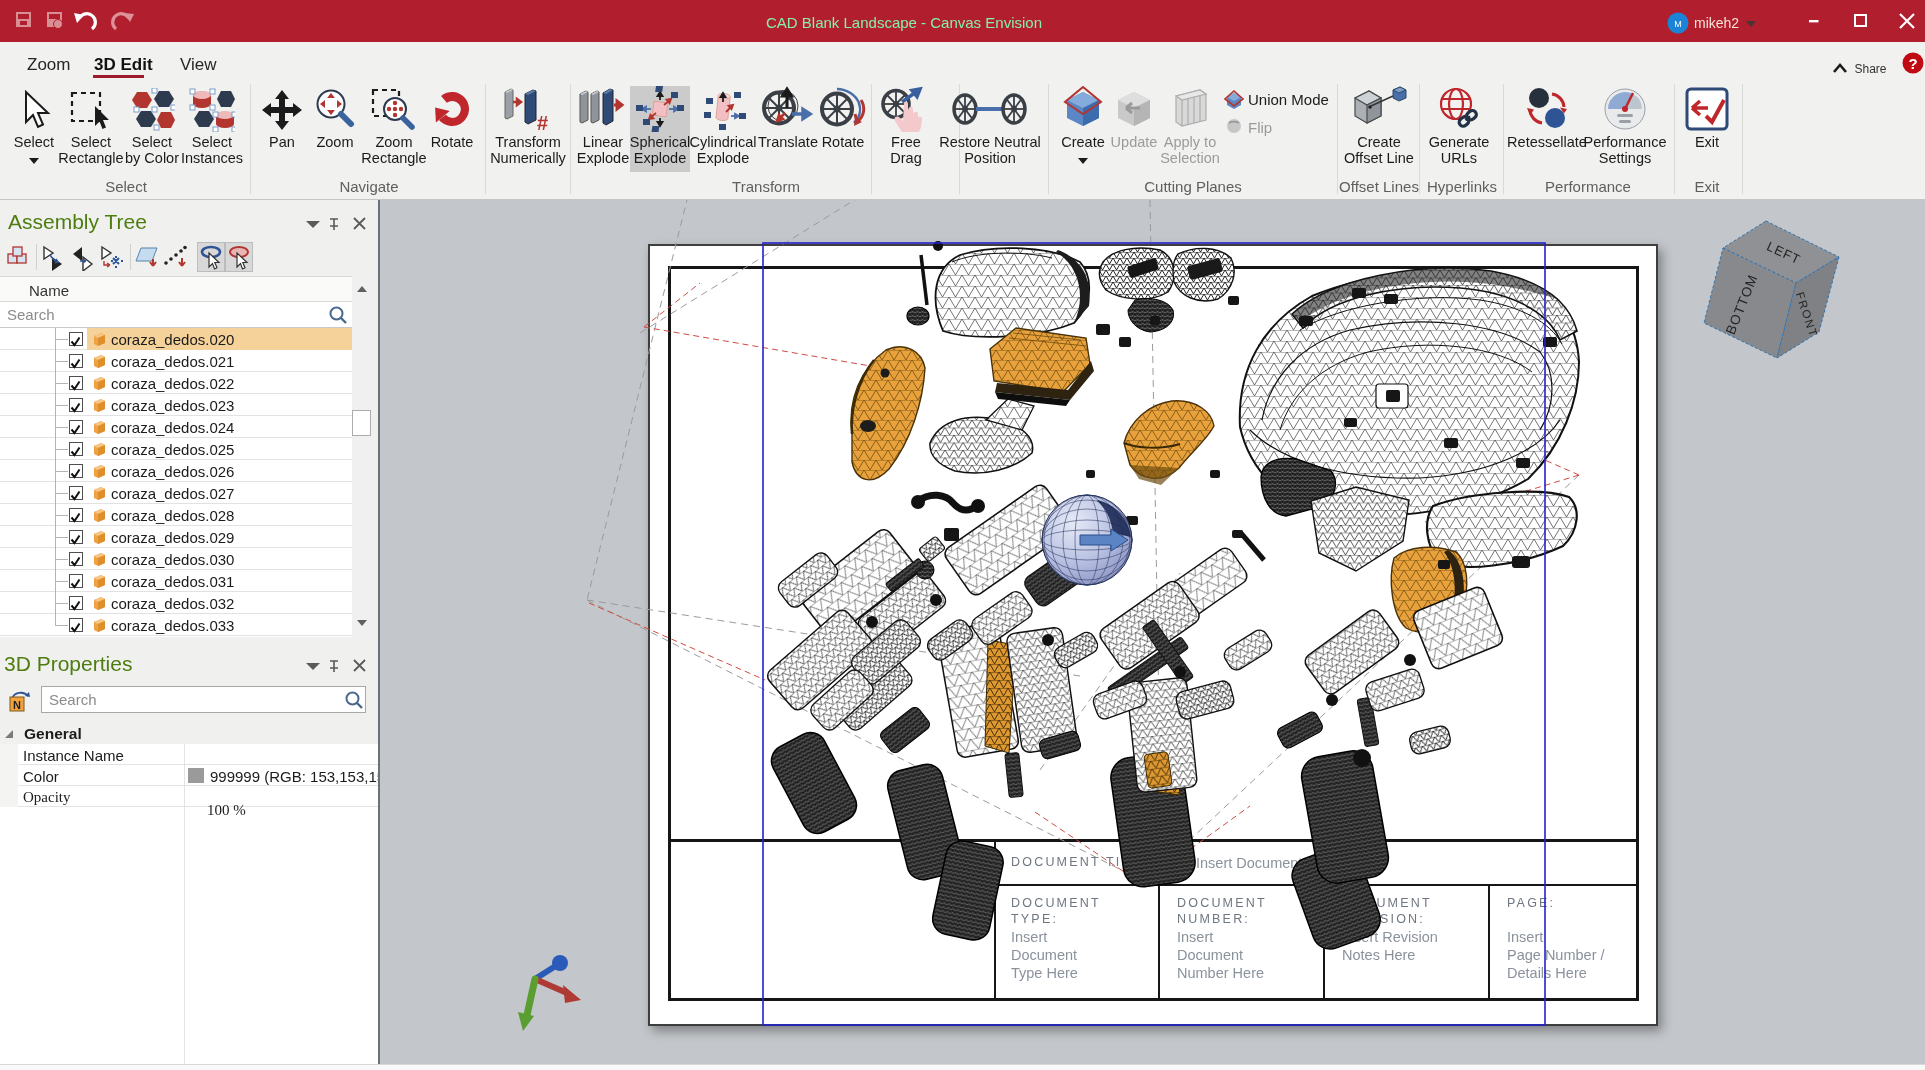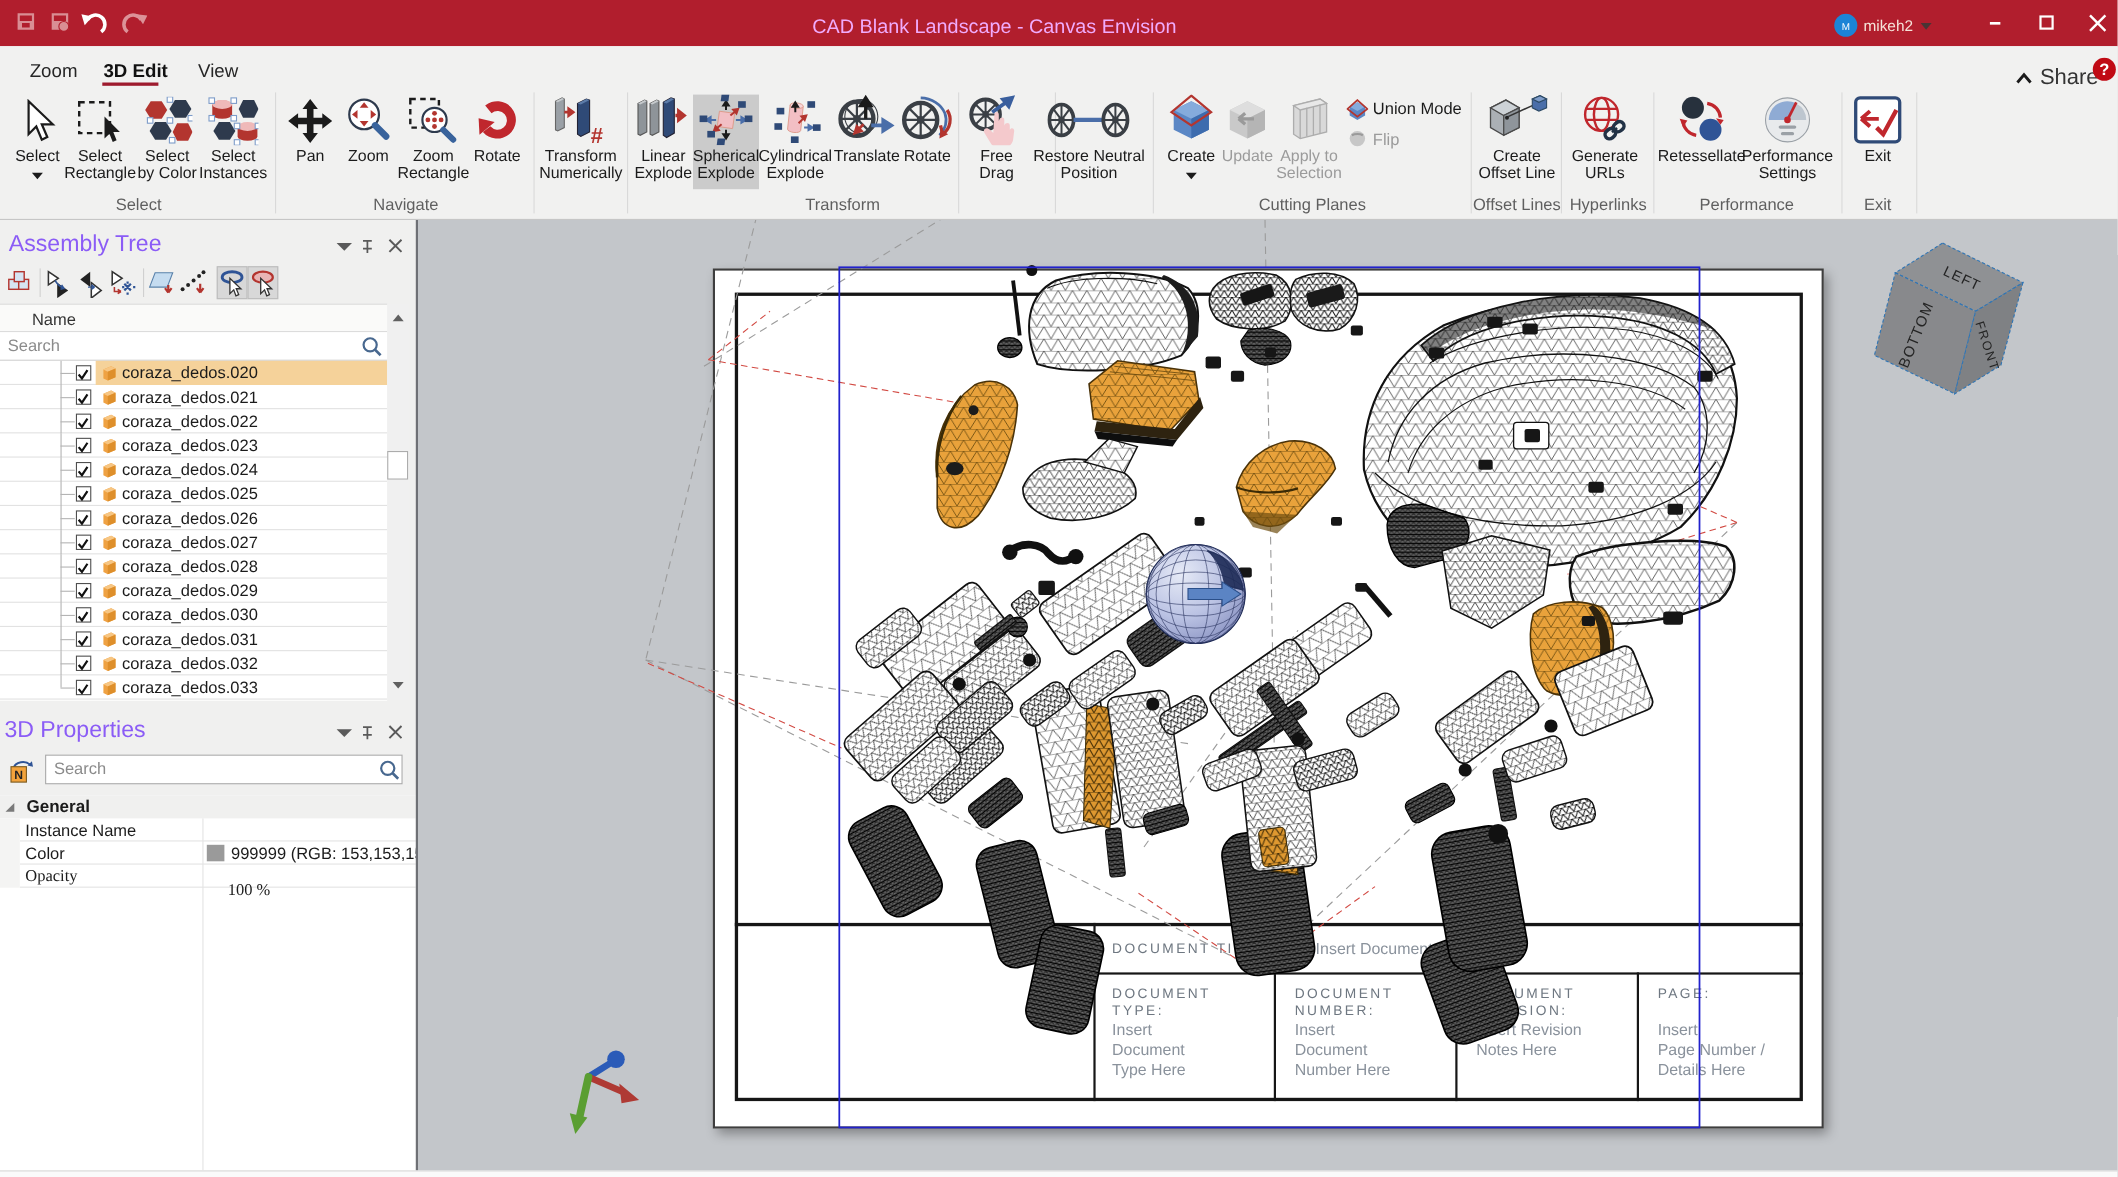--- a/index.html
+++ b/index.html
@@ -1,34 +1,34 @@
 <!DOCTYPE html>
 <html><head>
 <meta charset="utf-8">
 <style>
   html,body{margin:0;padding:0;width:1925px;height:1070px;overflow:hidden;
     font-family:"Liberation Sans", sans-serif;background:#F1F1F0;}
   *{box-sizing:border-box;}
   .abs{position:absolute;}
   
   #titlebar{position:absolute;left:0;top:0;width:1925px;height:42px;background:#B11E2D;}
-  #title{position:absolute;left:0;right:16px;top:14px;text-align:center;color:#f0abfc;font-size:18px;}
+  #title{position:absolute;left:0;right:16px;top:14px;text-align:center;color:#86efac;font-size:15px;}
   
   #ribbon{position:absolute;left:0;top:42px;width:1925px;height:158px;background:#F1F1F0;border-bottom:1px solid #c6c6c6;}
   .tab{position:absolute;top:13px;font-size:17px;color:#262626;}
   .ritem{position:absolute;top:44px;text-align:center;}
   .ricon{height:46px;display:flex;align-items:flex-end;justify-content:center;}
   .rlab{font-size:14.5px;line-height:15.5px;color:#1b1b1b;margin-top:3px;white-space:pre-line;}
   .ritem{width:96px;}
   .gray .rlab{color:#9b9b9b;}
   .glab{position:absolute;top:136px;font-size:15px;color:#5f5f5f;text-align:center;transform:translateX(-50%);white-space:nowrap;}
   .rdiv{position:absolute;top:42px;width:1px;height:110px;background:#D9D9D9;}
   
   #lpanel{position:absolute;left:0;top:200px;width:380px;height:870px;background:#F0F0EF;}
-  .phead{font-size:21px;color:#8b5cf6;}
+  .phead{font-size:21px;color:#4d7c0f;}
   .row-line{border-bottom:1px solid #e3e3e3;}
   .trow{position:absolute;left:0;width:352px;height:22px;border-bottom:1px solid #e2e2e2;}
   .tcb{position:absolute;left:69px;top:4px;width:14px;height:14px;background:#fff;border:1px solid #4f4f4f;}
   .tlab{position:absolute;left:111px;top:2.5px;font-size:15px;color:#1b1b1b;}
   
   #canvas{position:absolute;left:380px;top:200px;width:1545px;height:870px;background:#C3C6CA;}
   #page{position:absolute;left:268px;top:44px;width:1010px;height:782px;background:#fff;
         border:2px solid #3e3e3e;box-shadow:4px 5px 10px rgba(0,0,0,0.35);}
   #frame{position:absolute;left:18px;top:20px;width:971px;height:735px;border:3px solid #161616;}
   .tb-line{position:absolute;background:#161616;}
@@ -73,21 +73,21 @@
 
 <div id="ribbon">
   <div class="tab" style="left:27px;">Zoom</div>
   <div class="tab" style="left:94px;font-weight:bold;color:#111;">3D Edit</div>
   <div class="tab" style="left:180px;">View</div>
   <div class="abs" style="left:93px;top:33px;width:51px;height:3px;background:#9E1B2E;"></div>
   <div class="abs" style="left:1830px;top:17px;width:95px;height:20px;">
     <svg width="20" height="16" viewBox="0 0 20 16" style="vertical-align:middle">
         <path d="M4,11 l6,-7 6,7" fill="none" stroke="#1b1b1b" stroke-width="2.6"></path>
       </svg>
-    <span style="font-size:20px;color:#333;text-align:right;">Share</span>
+    <span style="font-size:12px;color:#333;text-align:right;">Share</span>
   </div>
   <svg class="abs" style="left:1902px;top:10px" width="22" height="22" viewBox="0 0 22 22">
     <circle cx="11" cy="11" r="10.5" fill="#C00A14"></circle>
     <text x="11" y="16.5" font-size="15" font-weight="bold" fill="#fff" text-anchor="middle">?</text>
   </svg>
 
   <div class="rdiv" style="left:250px"></div>
   <div class="rdiv" style="left:485px"></div>
   <div class="rdiv" style="left:570px"></div>
   <div class="rdiv" style="left:871px"></div>

